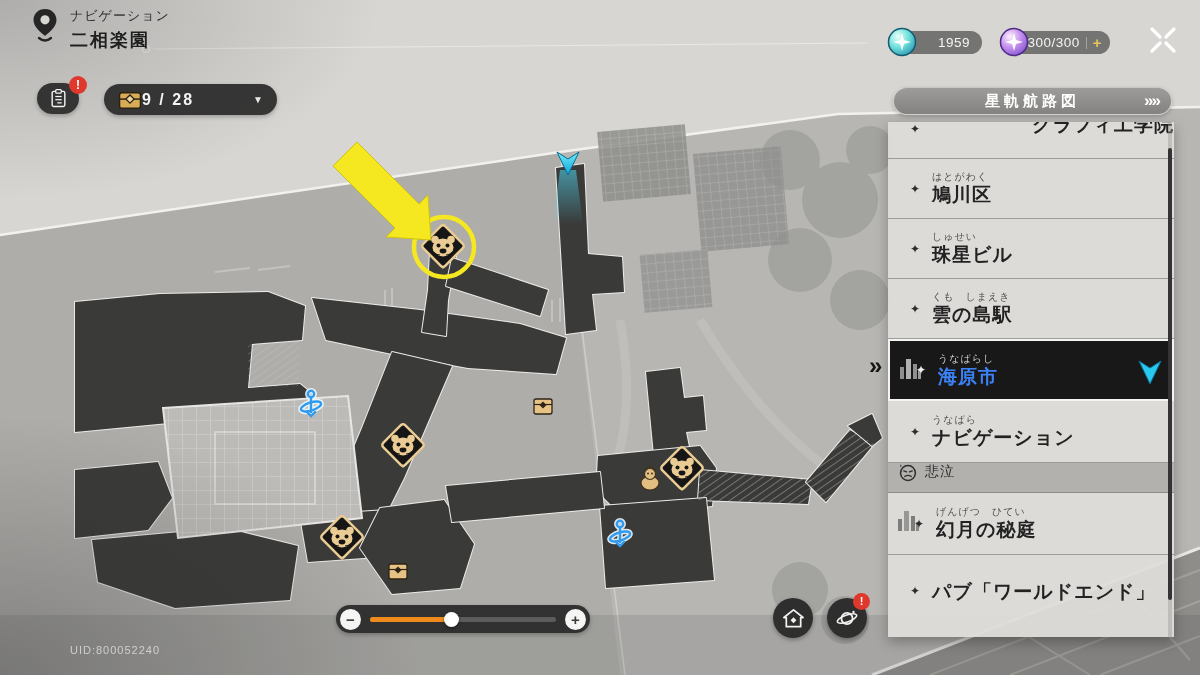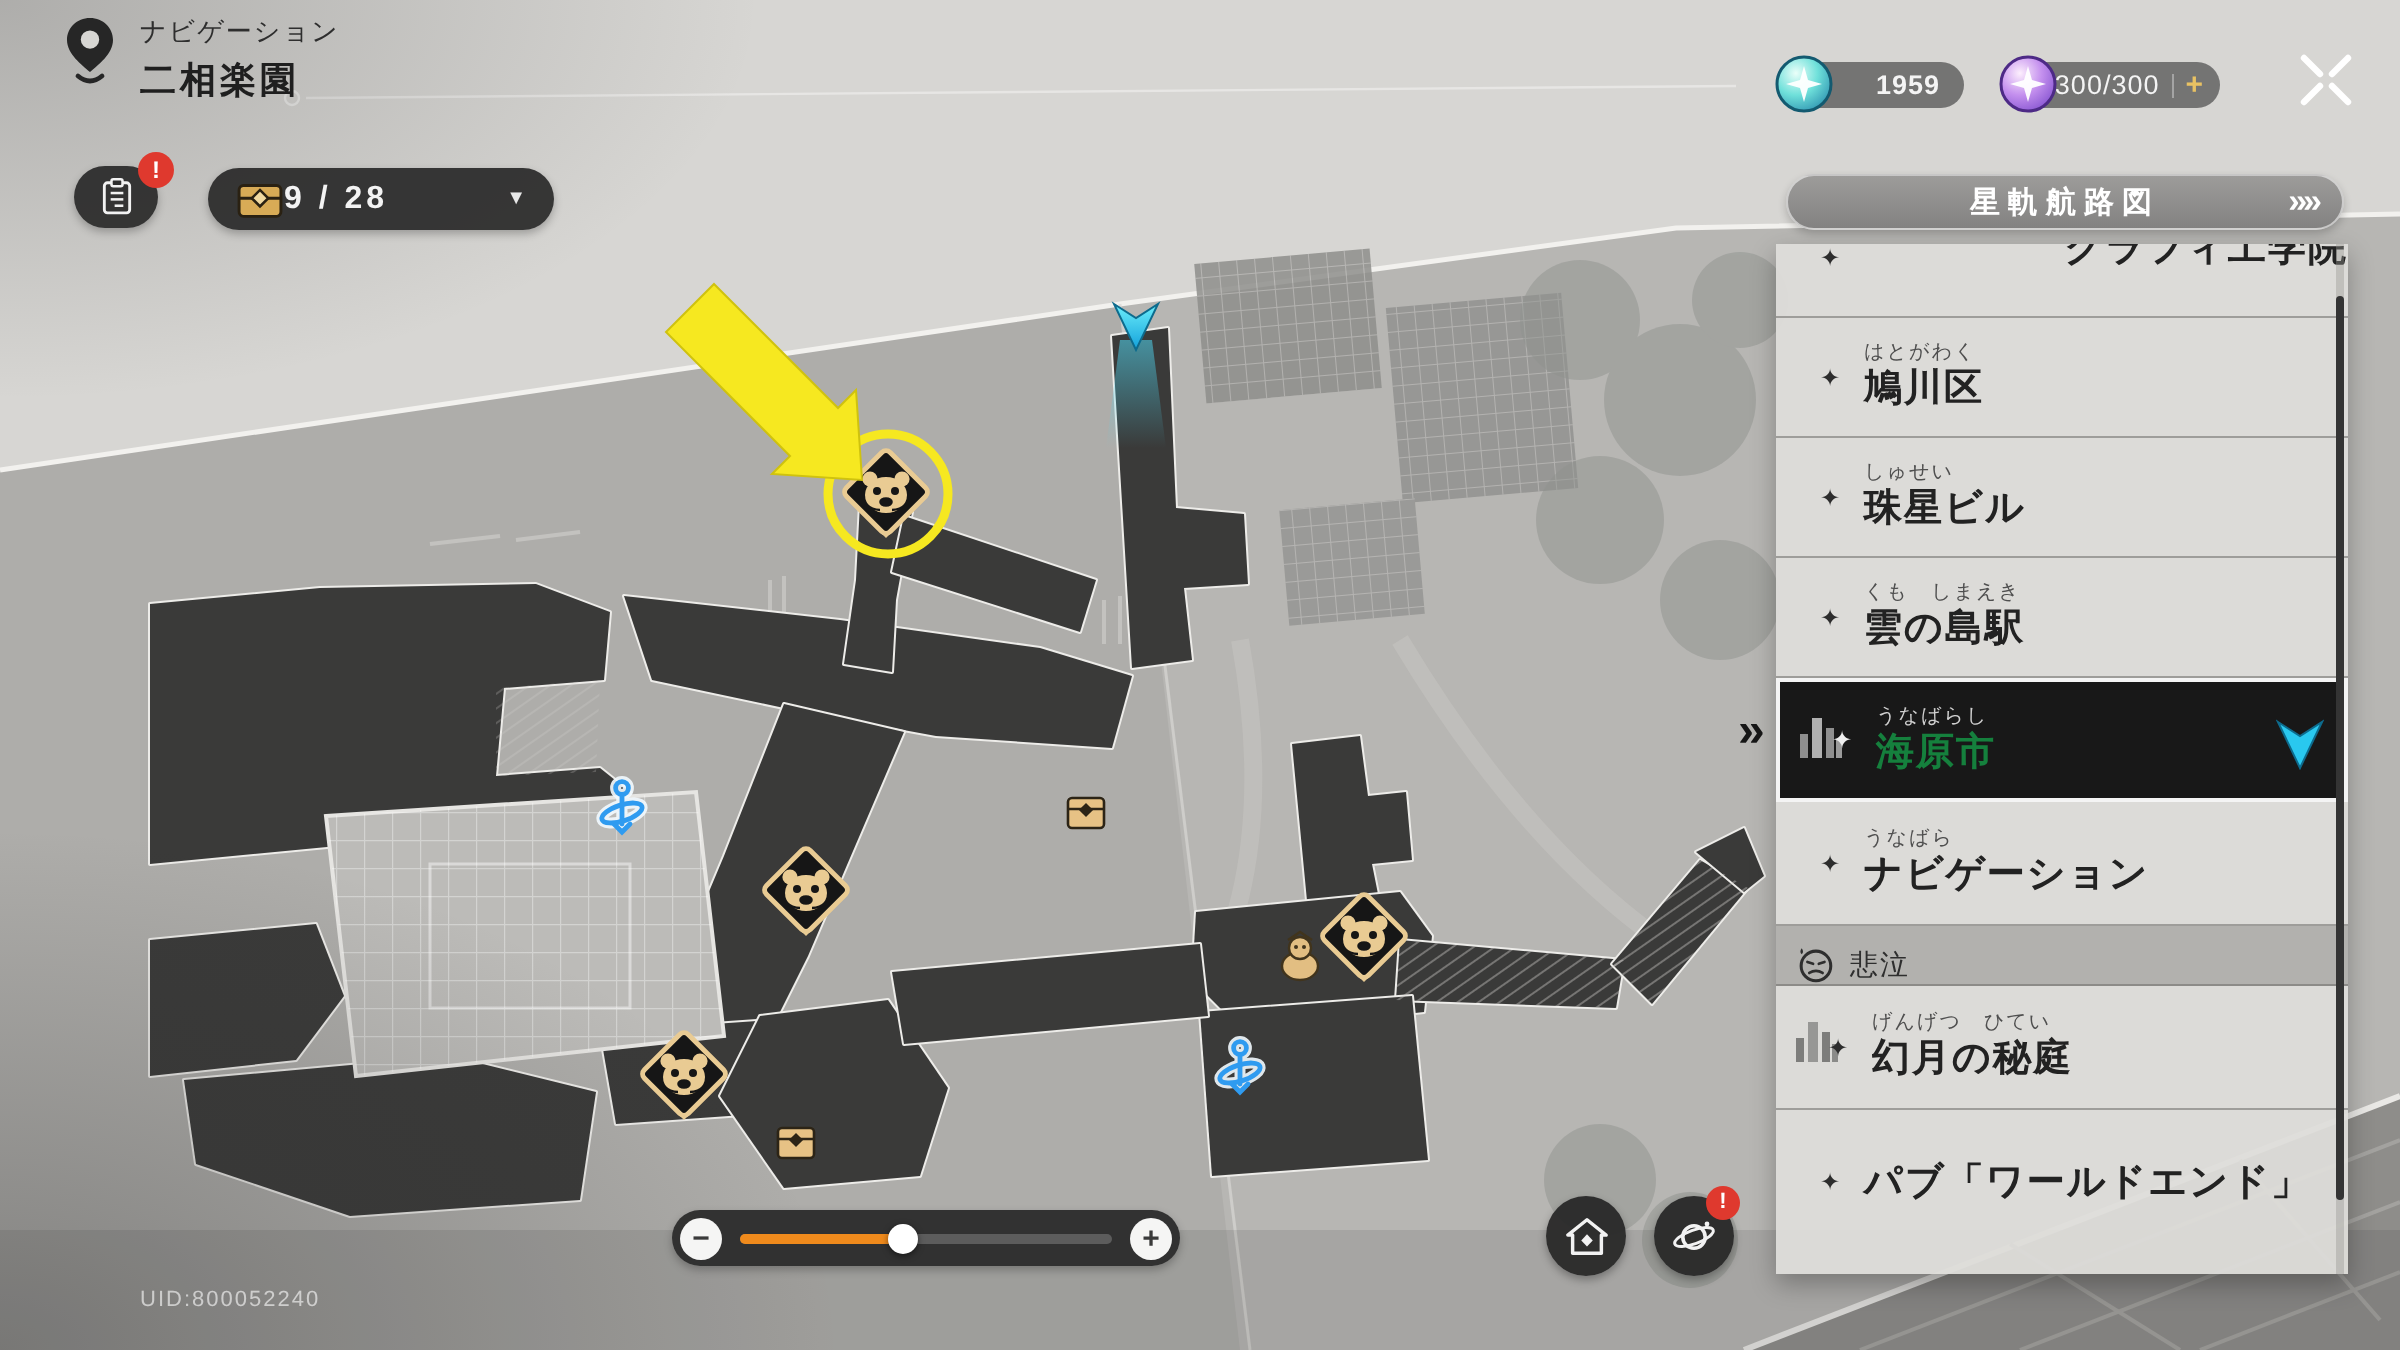--- a/index.html
+++ b/index.html
@@ -20,21 +20,21 @@
   #chest-pill{left:104px;top:84px;width:173px;height:31px;padding:0 14px;}
   #chest-pill .cnt{color:#f3f3f3;font-size:16px;font-weight:700;letter-spacing:2px;margin-left:0;}
   #chest-pill .dd{color:#e8e8e8;font-size:10px;margin-left:auto;}
   .red-badge{position:absolute;width:18px;height:18px;border-radius:50%;background:#df392e;
              color:#fff;font-size:12px;font-weight:700;display:flex;align-items:center;justify-content:center;line-height:1;}
   #tracker-pill .red-badge{right:-8px;top:-7px;}
 
   
   .cur{position:absolute;top:31px;height:23px;background:rgba(88,88,88,.78);border-radius:12px;z-index:5;
        display:flex;align-items:center;color:#f4f4f4;font-size:13.5px;letter-spacing:.5px;}
-  #cur1{left:888px;width:94px;justify-content:flex-end;padding-right:12px;font-weight:bold;}
+  #cur1{left:888px;width:94px;justify-content:flex-end;padding-right:12px;}
   #cur2{left:1000px;width:110px;justify-content:flex-end;padding-right:8px;}
   .orb{position:absolute;left:-2px;top:-5px;width:32px;height:32px;}
   #cur2 .sep{width:1px;height:12px;background:rgba(255,255,255,.35);margin:0 6px;}
   #cur2 .plus{color:#e9c263;font-weight:700;font-size:15px;}
   #close-btn{position:absolute;left:1141px;top:22px;width:44px;height:38px;z-index:6;cursor:pointer;
              display:flex;align-items:center;justify-content:center;background:none;border:none;padding:0;}
 
   
   #sb-header{position:absolute;left:893px;top:87px;width:279px;height:28px;border-radius:14px;z-index:5;
              background:linear-gradient(#9d9c9a,#838281);border:1px solid rgba(255,255,255,.55);
@@ -49,27 +49,27 @@
   .sb-row .furi{font-size:10px;color:#4f4f4f;line-height:11px;height:12px;letter-spacing:1px;}
   .sb-row .furi:empty{display:none;}
   .sb-row .nm{font-size:19px;color:#222;font-weight:600;letter-spacing:1px;line-height:23px;}
   #row-0{height:37px;justify-content:flex-start;overflow:hidden;}
   #row-0 .nm{margin-top:-9px;text-align:right;}
   #row-1,#row-2,#row-3{height:60px;}
   #row-5{height:62px;}
   #row-6{height:62px;padding-left:48px;}
   #row-7{height:72px;border-bottom:none;}
   #row-4{height:62px;background:#181818;border:2px solid #f4f4f4;padding-left:48px;}
-  #row-4 .nm{color:#15803d;}
+  #row-4 .nm{color:#3b82f6;}
   #row-4 .furi{color:#cfcfcf;}
   #row-4 .star{color:#eee;left:26px;}
   .city-ic{position:absolute;left:9px;top:14px;}
   #row-6 .star{left:26px;}
   .sec-row{position:relative;height:30px;background:#b2b1ae;border-bottom:1px solid #8c8b88;
-           display:flex;align-items:flex-end;padding-left:10px;}
+           display:flex;align-items:flex-start;padding-left:10px;}
   .sec-row .lbl{font-size:14px;color:#2e2e2e;margin-left:8px;letter-spacing:1px;}
   .sel-chev{position:absolute;right:10px;top:18px;}
   #jump-arrow{position:absolute;left:869px;top:354px;z-index:6;color:#161616;font-size:24px;font-weight:700;
               letter-spacing:-3px;line-height:1;}
   #sb-scroll-track{position:absolute;right:2px;top:0;width:4px;height:515px;background:rgba(150,149,146,.4);}
   #sb-scroll-thumb{position:absolute;right:2px;top:26px;width:4px;height:452px;background:#343434;border-radius:2px;}
 
   
   #zoom-bar{position:absolute;left:336px;top:605px;width:254px;height:28px;border-radius:14px;
             background:rgba(43,43,43,.95);z-index:5;box-shadow:0 2px 4px rgba(0,0,0,.25);}

